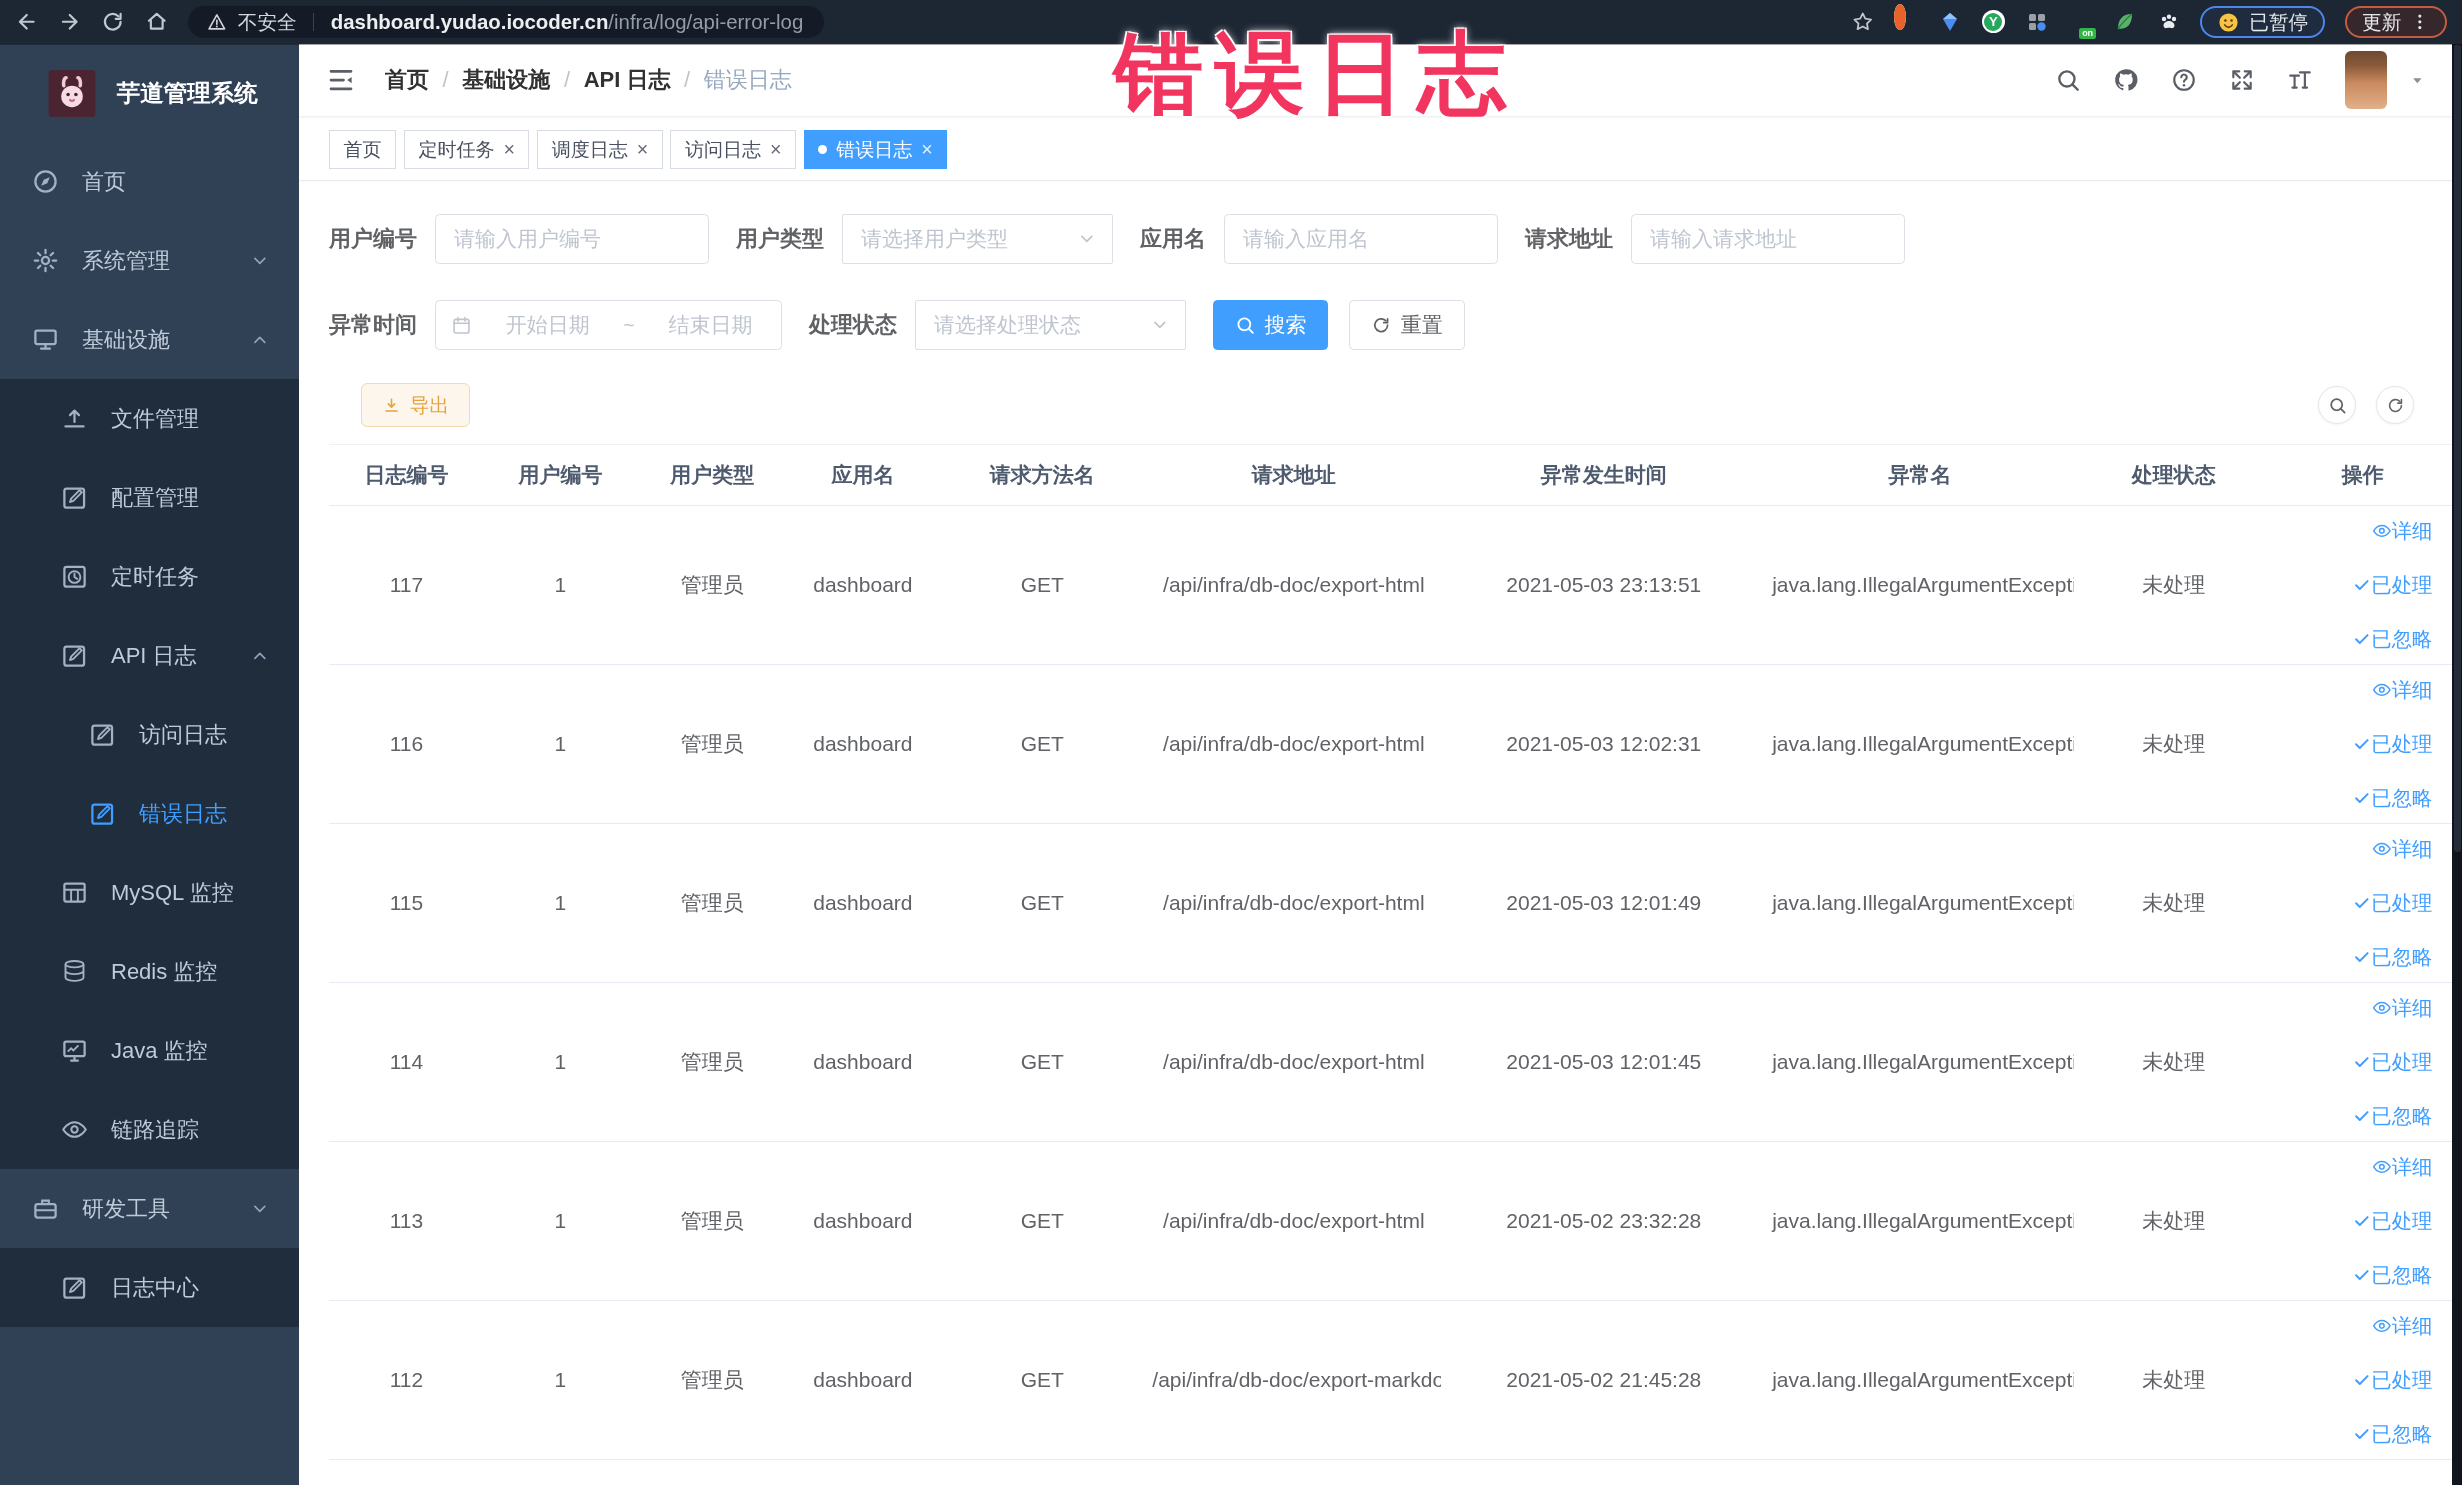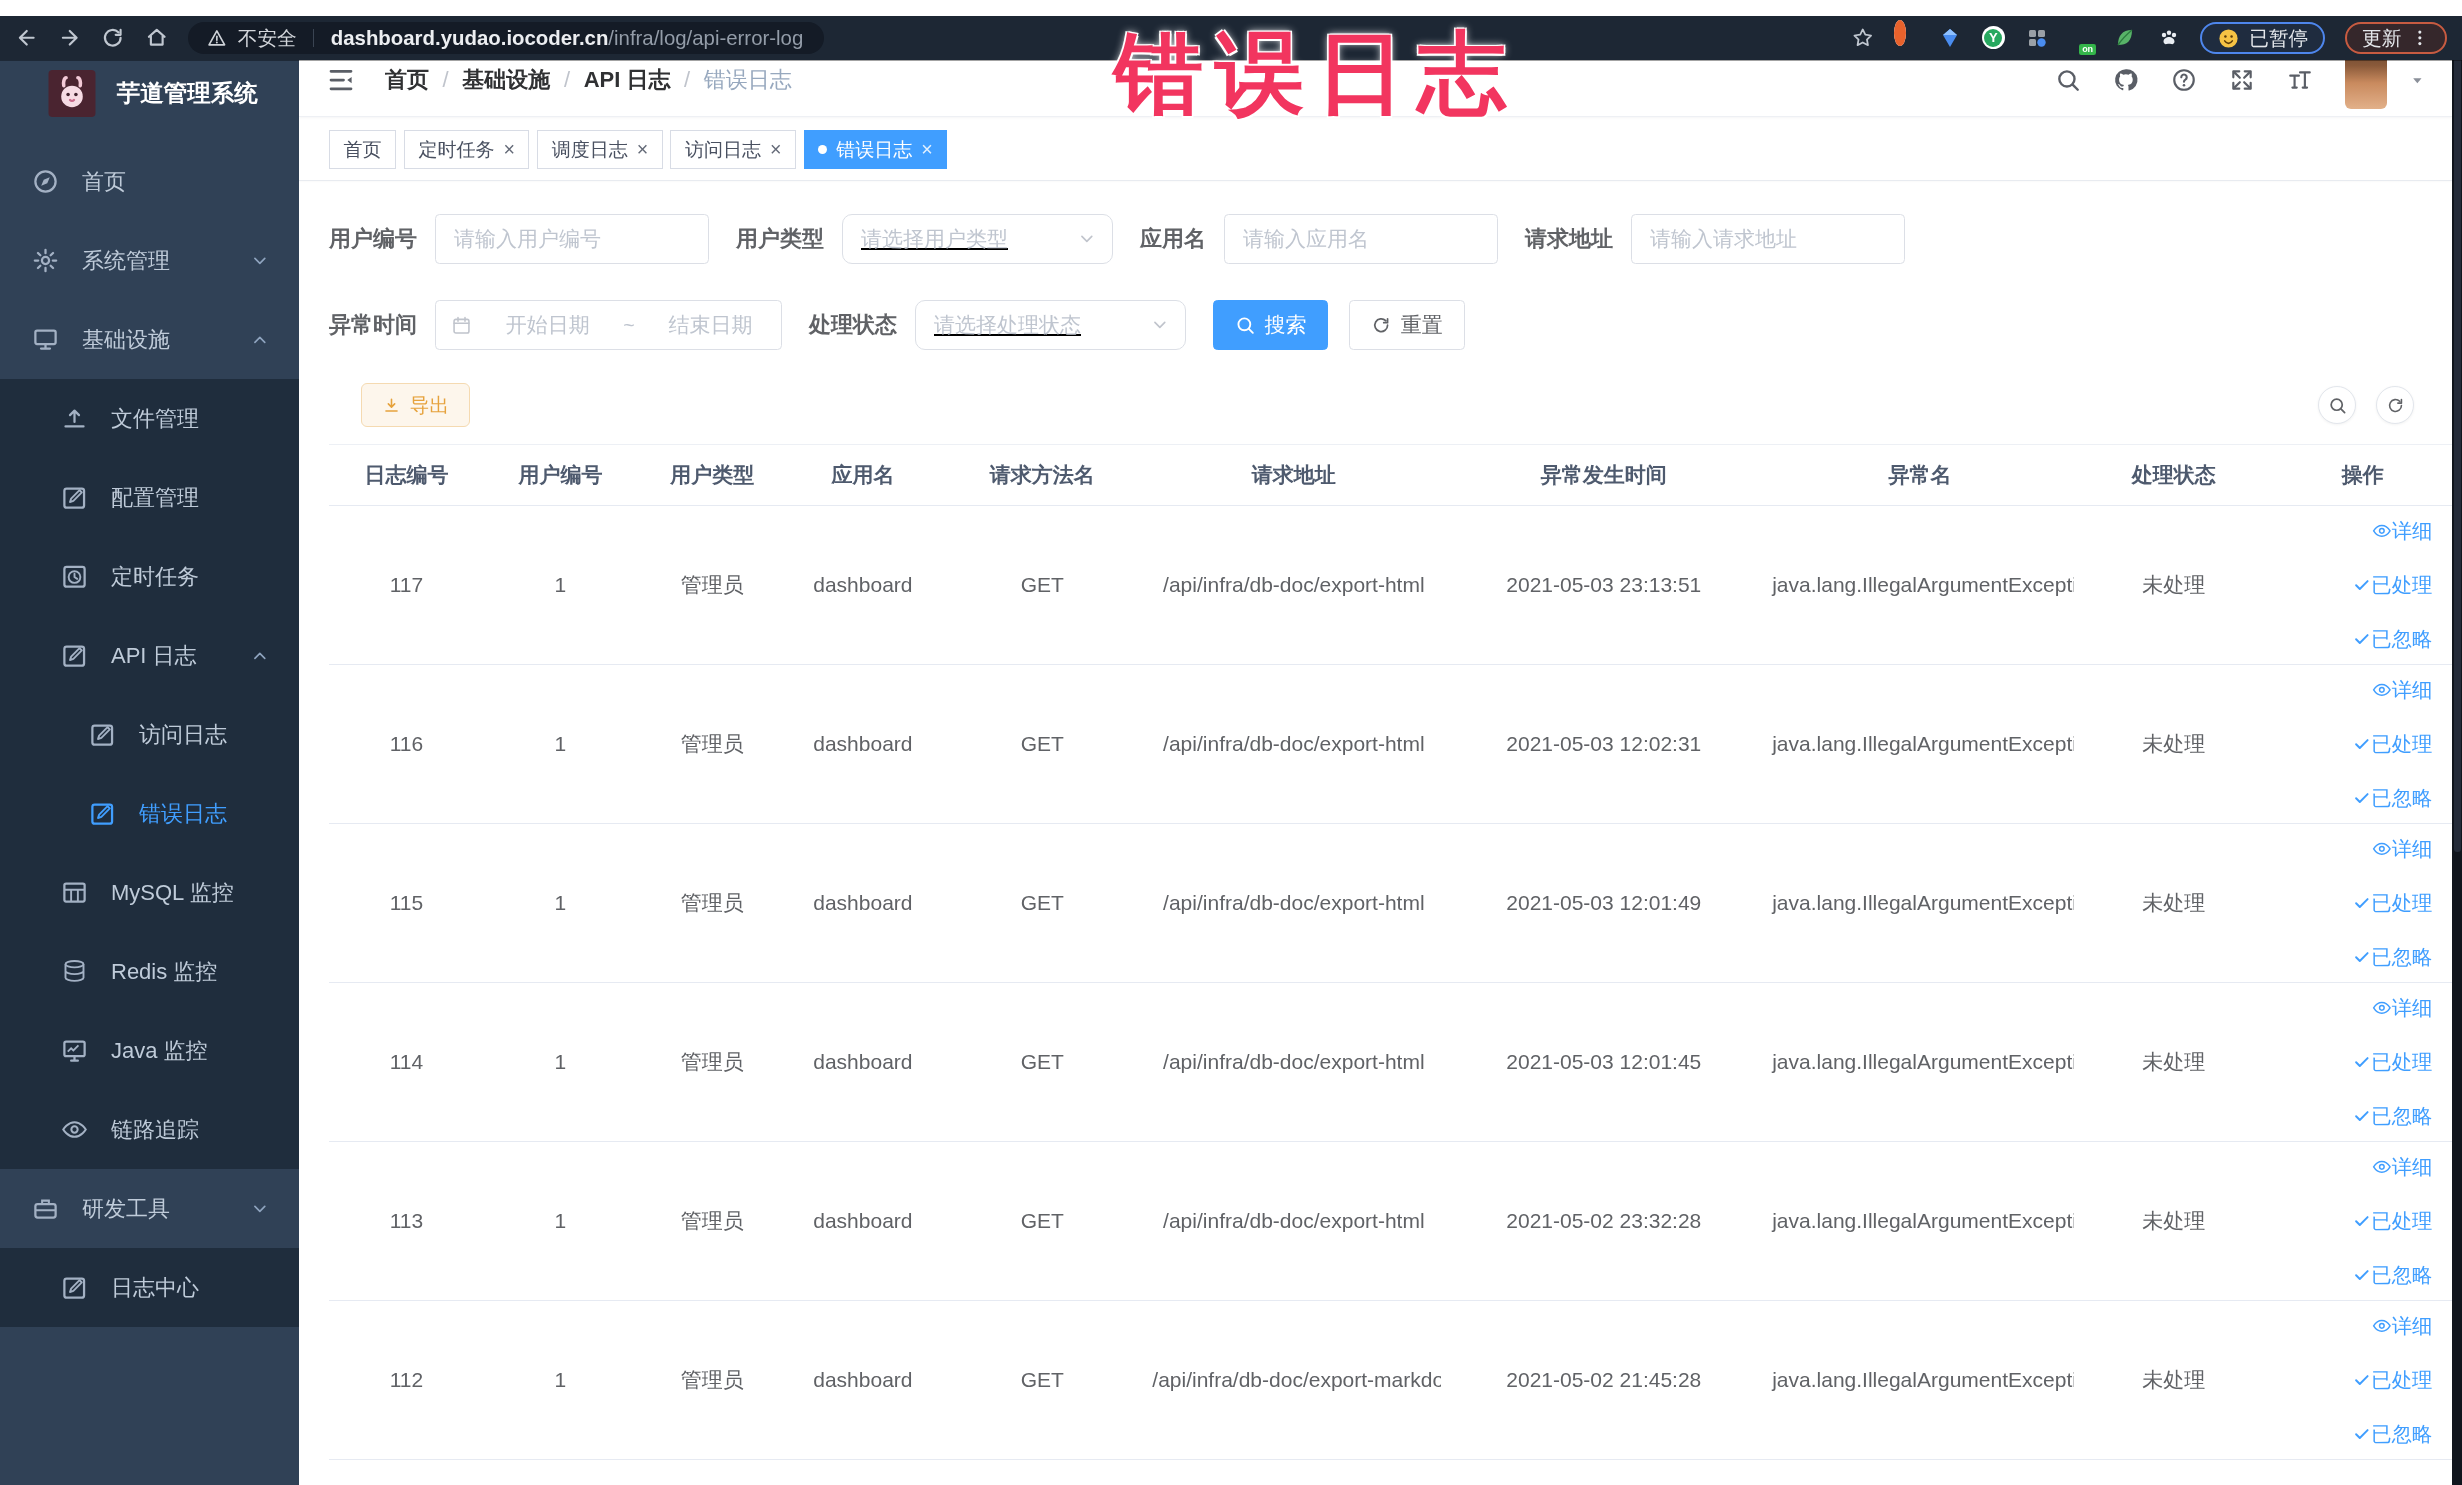--- a/index.html
+++ b/index.html
@@ -3,21 +3,21 @@
 <meta charset="utf-8">
 <style>
   html,body{margin:0;padding:0;background:#e8e8e8;}
   *{box-sizing:border-box;}
   .screen{position:relative;width:2462px;height:1486px;background:#fff;overflow:hidden;
           font-family:"Liberation Sans","DejaVu Sans",sans-serif;}
   .ic{display:inline-flex;align-items:center;justify-content:center;line-height:0;}
   .ic svg{width:100%;height:100%;}
 
   
-  .browser{position:absolute;left:0;top:16px;right:0;height:44px;background:#1d2734;
+  .browser{position:absolute;left:0;top:0;right:0;height:44px;background:#1d2734;
            display:flex;align-items:center;padding:0 15px;gap:19.7px;color:#b9c0c9;z-index:5;
            box-shadow:0 0.8px 0 rgba(0,0,0,.45);}
   .bic{width:23.5px;height:23.5px;color:#c0c7d0;cursor:pointer;}
   .urlbar{height:32px;width:636px;background:#141b26;border-radius:16px;display:flex;
           align-items:center;padding:0 19.7px;gap:10.6px;cursor:text;}
   .urlbar .warn{width:19.7px;height:19.7px;color:#cfd3d8;}
   .sec-label{font-size:19.7px;color:#d3d6db;}
   .url-sep{width:0.8px;height:18px;background:#3a4452;margin:0 6px;}
   .url-text{font-size:20.4px;white-space:nowrap;overflow:hidden;}
   .url-host{color:#eceef1;font-weight:700;}
@@ -81,22 +81,22 @@
   .tab.active{background:#409eff;border-color:#409eff;color:#fff;}
 
   .content{position:relative;padding:33px 0 0 30px;}
   .frow{display:flex;align-items:center;height:50px;}
   .frow + .frow{margin-top:36px;}
   .flabel{font-size:22px;color:#606266;font-weight:700;margin:0 18px 0 0;white-space:nowrap;}
   .fgap{width:27px;flex:none;}
   .f-input{width:274px;height:50px;border:0.8px solid #dcdfe6;border-radius:4.5px;padding:0 18px;
            font-size:21px;color:#606266;outline:none;background:#fff;font-family:inherit;}
   .f-input::placeholder{color:#bfc5cf;}
-  .f-select{width:271px;height:50px;border:0.8px solid #dcdfe6;border-radius:10px;display:flex;
-            align-items:center;padding:0 15px 0 18px;background:#fff;cursor:pointer;text-decoration:underline;}
+  .f-select{width:271px;height:50px;border:0.8px solid #dcdfe6;border-radius:2px;display:flex;
+            align-items:center;padding:0 15px 0 18px;background:#fff;cursor:pointer;}
   .f-select .ph{font-size:21px;color:#bfc5cf;flex:1;white-space:nowrap;}
   .f-select .chev{width:19.7px;height:19.7px;color:#c0c4cc;}
   .f-date{width:347px;height:50px;border:0.8px solid #dcdfe6;border-radius:4.5px;display:flex;
           align-items:center;padding:0 15px;gap:20px;background:#fff;cursor:pointer;}
   .f-date .cal{width:21px;height:21px;color:#c0c4cc;flex:none;}
   .f-date .dph{font-size:21px;color:#bfc5cf;flex:1;text-align:center;white-space:nowrap;}
   .f-date .dsep{font-size:19.7px;color:#bfc5cf;}
   .btn{height:50px;border-radius:4.5px;display:inline-flex;align-items:center;justify-content:center;
        gap:9px;font-size:21px;cursor:pointer;padding:0 21px;white-space:nowrap;}
   .btn .bic2{width:20.4px;height:20.4px;}

